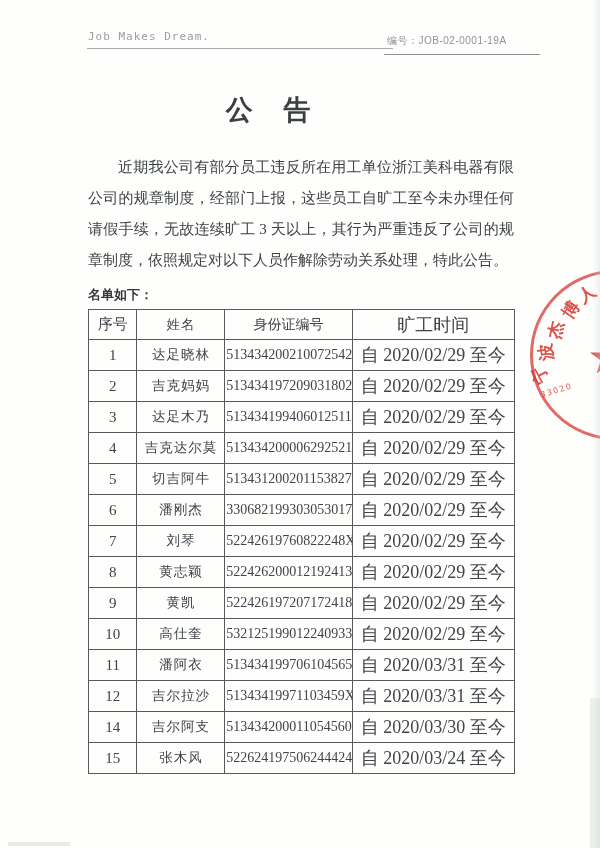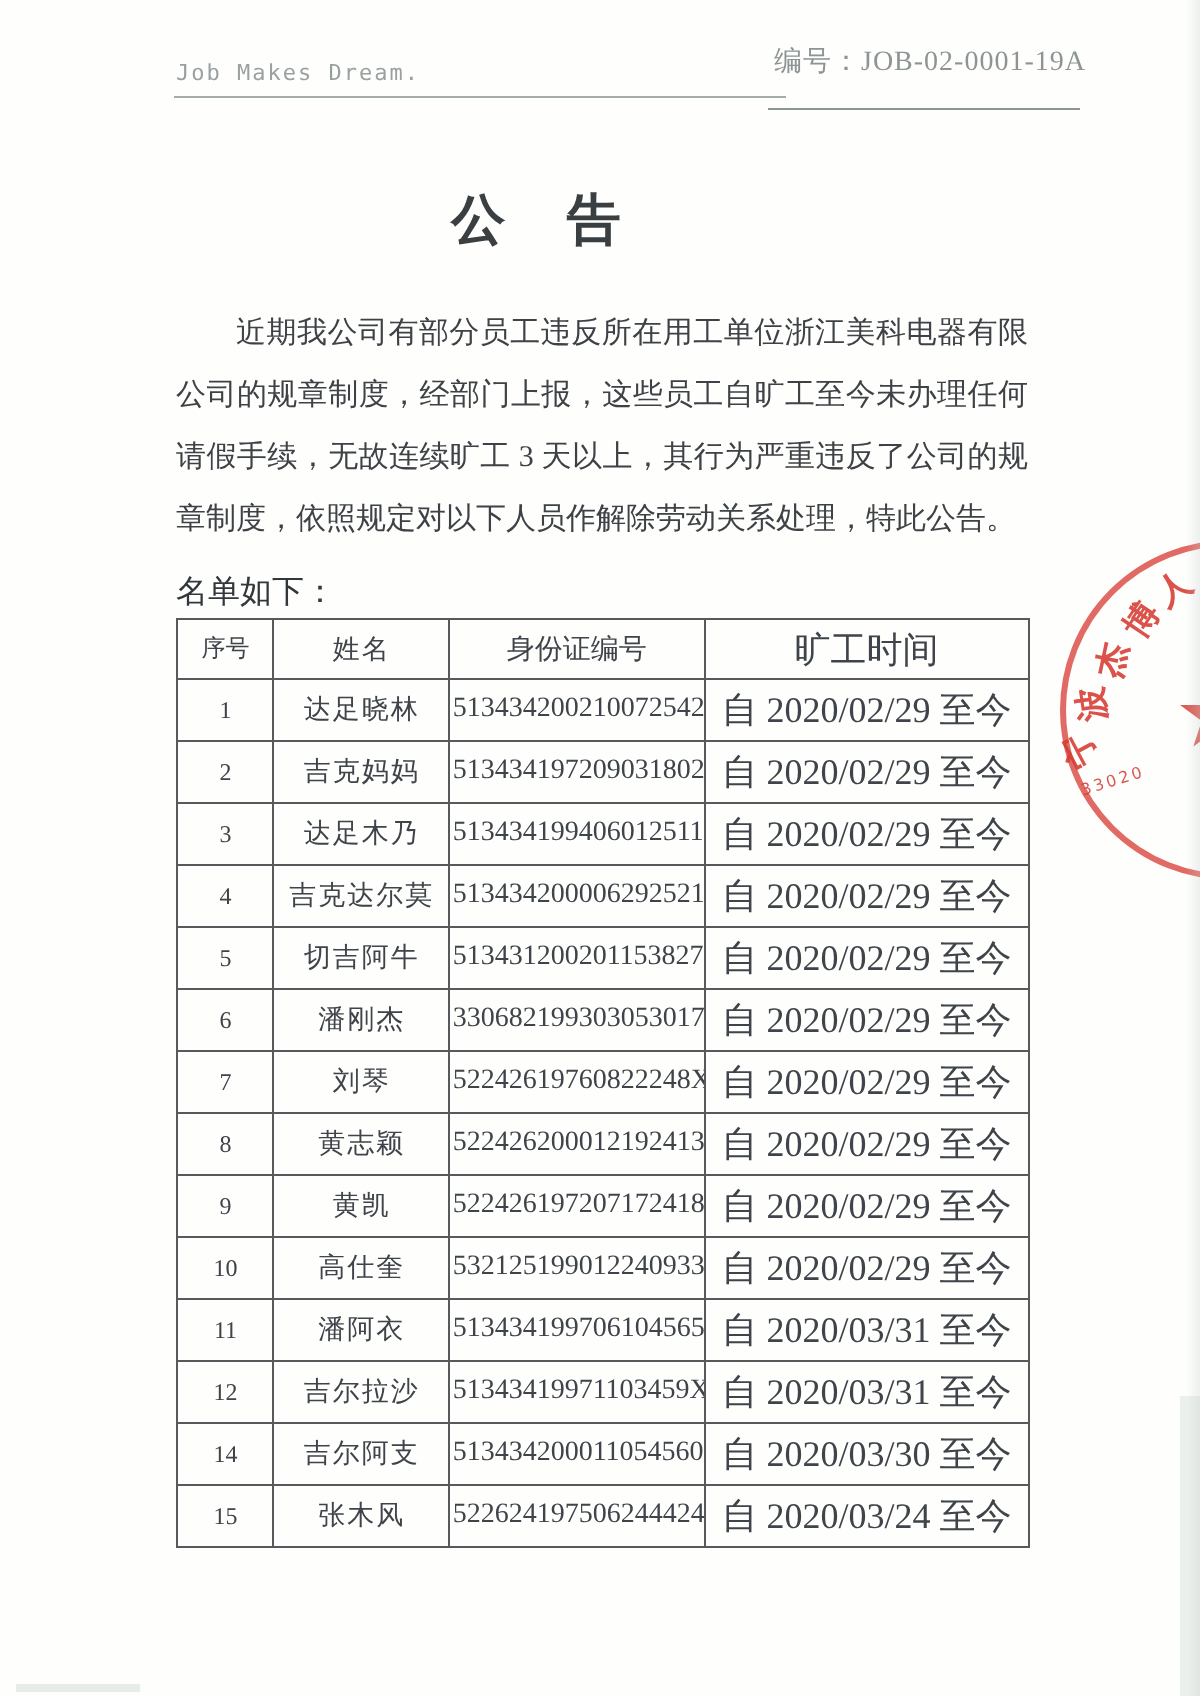--- a/index.html
+++ b/index.html
@@ -16,23 +16,23 @@
   .hdr-slogan{
     position:absolute;left:88px;top:30px;
     font-family:"DejaVu Sans Mono","Liberation Mono",monospace;
     font-size:11px;color:#9aa0a0;letter-spacing:1px;
   }
   .hdr-line-left{
     position:absolute;left:87px;top:48px;width:306px;height:1px;
     background:#a6abab;
   }
   .hdr-code{
-    position:absolute;left:387px;top:22px;
-    font-family:Liberation Serif, serif;
-    font-size:14px;color:#8d9494;letter-spacing:0.5px;
+    position:absolute;left:387px;top:34px;
+    font-family:Liberation Sans, sans-serif;
+    font-size:10px;color:#8d9494;letter-spacing:0.5px;
   }
   .hdr-line-right{
     position:absolute;left:384px;top:54px;width:156px;height:1px;
     background:#8d9494;
   }
   
   .doc-title{
     position:absolute;left:0;top:92px;width:548px;
     text-align:center;font-size:27px;font-weight:bold;
     letter-spacing:12px;color:#3a3f42;
@@ -40,34 +40,34 @@
   
   .doc-body{
     position:absolute;left:88px;top:152px;width:426px;
     font-size:15px;line-height:31px;color:#3e4246;
     text-align:justify;text-indent:2em;
   }
   
   .list-label{
     position:absolute;left:88px;top:286px;
     font-family:"Liberation Sans","DejaVu Sans",sans-serif;
-    font-size:16px;font-weight:normal;color:#32373b;
+    font-size:13px;font-weight:bold;color:#32373b;
   }
   
   .roster{
     position:absolute;left:88px;top:309px;width:427px;
     border-collapse:collapse;table-layout:fixed;
   }
   .roster th,.roster td{
     border:1px solid #565a5d;text-align:center;vertical-align:middle;
     color:#3f444a;font-weight:normal;overflow:hidden;white-space:nowrap;
   }
   .roster th{height:27px;font-size:13px;}
   .roster td{height:28px;}
-  .roster .c0{width:11%;font-size:12px;margin-left:20px;}
+  .roster .c0{width:11%;font-size:15px;margin-left:20px;}
   .roster .c1{width:20.5%;font-size:13.5px;letter-spacing:1px;margin-top:40px;}
   .roster .c2{width:30%;font-size:14px;}
   .roster .c3{width:38.5%;font-size:18px;}
   
   .stamp{
     position:absolute;left:530px;top:270px;width:170px;height:170px;
     pointer-events:none;
   }
   .stamp-ring{
     position:absolute;left:0;top:0;width:164px;height:164px;

